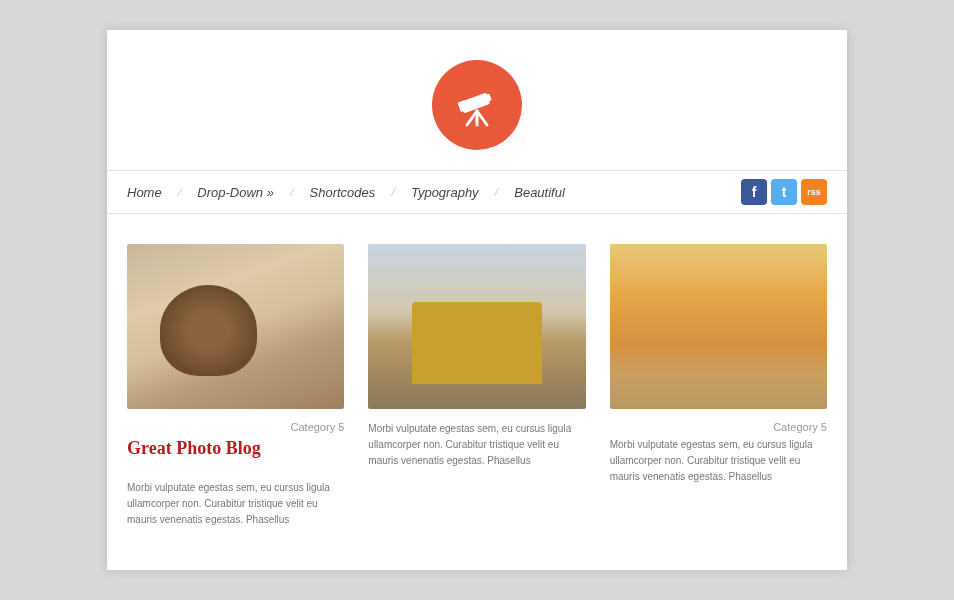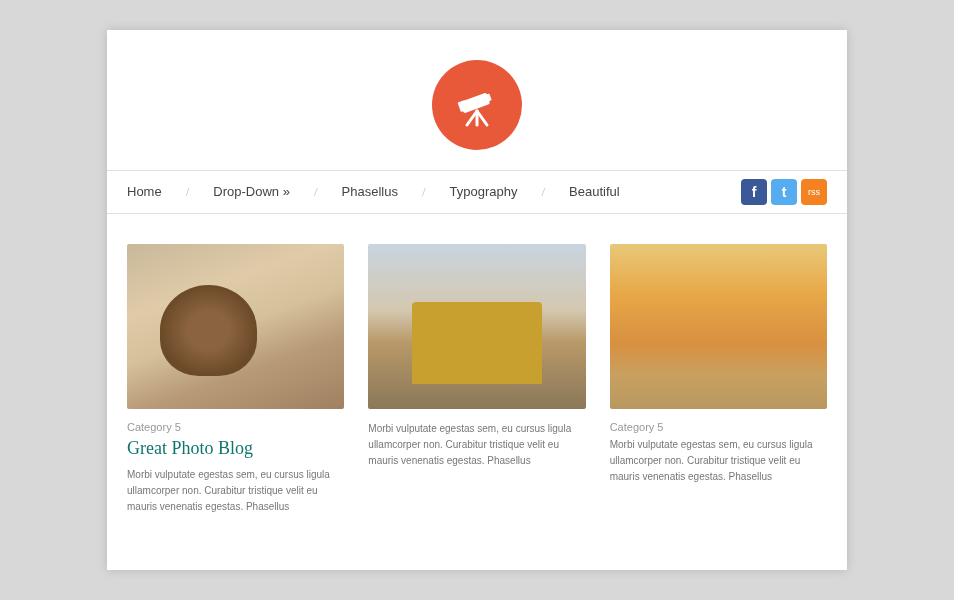--- a/index.html
+++ b/index.html
@@ -38,22 +38,23 @@
       border-top: 1px solid #e0e0e0;
       border-bottom: 1px solid #e0e0e0;
       display: flex;
       align-items: center;
       justify-content: space-between;
       padding: 0 20px;
       height: 44px;
     }
     .nav-links {
       display: flex;
-      align-items: flex-start;
-      gap: 16px;
+      align-items: flex-end;
+      gap: 8px;
+      font-style: italic;
     }
     .nav-item {
       font-family: Arial, sans-serif;
       font-size: 13px;
       color: #444;
       text-decoration: none;
       cursor: pointer;
     }
     .nav-separator {
       color: #bbb;
@@ -127,27 +128,28 @@
       border-radius: 4px 4px 0 0;
     }
     .img-sunset {
       background: linear-gradient(180deg, #e8c878 0%, #e8a848 30%, #d89040 60%, #c8a060 80%, #b89860 100%);
     }
     .post-category {
       font-family: Arial, sans-serif;
       font-size: 11px;
       color: #999;
       margin-bottom: 4px;
+      text-align: right;
     }
     .post-title {
       font-family: Georgia, serif;
       font-size: 18px;
-      font-weight: normal;
-      color: #0f766e;
-      margin-bottom: 7px;
+      font-weight: bold;
+      color: #b91c1c;
+      margin-bottom: 20px;
       line-height: 1.3;
     }
     .post-excerpt {
       font-family: Arial, sans-serif;
       font-size: 10px;
       color: #777;
       line-height: 1.6;
     }
   </style>
 </head>
@@ -172,30 +174,30 @@
       </svg>
     </div>
   </header>
 
   <nav class="site-nav">
     <div class="nav-links">
       <a class="nav-item">Home</a>
       <span class="nav-separator">/</span>
       <a class="nav-item">Drop-Down »</a>
       <span class="nav-separator">/</span>
-      <a class="nav-item">Phasellus</a>
+      <a class="nav-item">Shortcodes</a>
       <span class="nav-separator">/</span>
       <a class="nav-item">Typography</a>
       <span class="nav-separator">/</span>
       <a class="nav-item">Beautiful</a>
     </div>
     <div class="social-icons">
       <div class="social-icon social-facebook">f</div>
       <div class="social-icon social-twitter">t</div>
-      <div class="social-icon social-rss" style="font-size:9px; font-weight:normal;">rss</div>
+      <div class="social-icon social-rss" style="font-size:9px; font-weight:bold;">rss</div>
     </div>
   </nav>
 
   <main class="content-area">
     <div class="posts-grid">
 
       <article class="post-card">
         <div class="post-image img-bison" style="position:relative;"></div>
         <div class="post-category">Category 5</div>
         <div class="post-title">Great Photo Blog</div>

